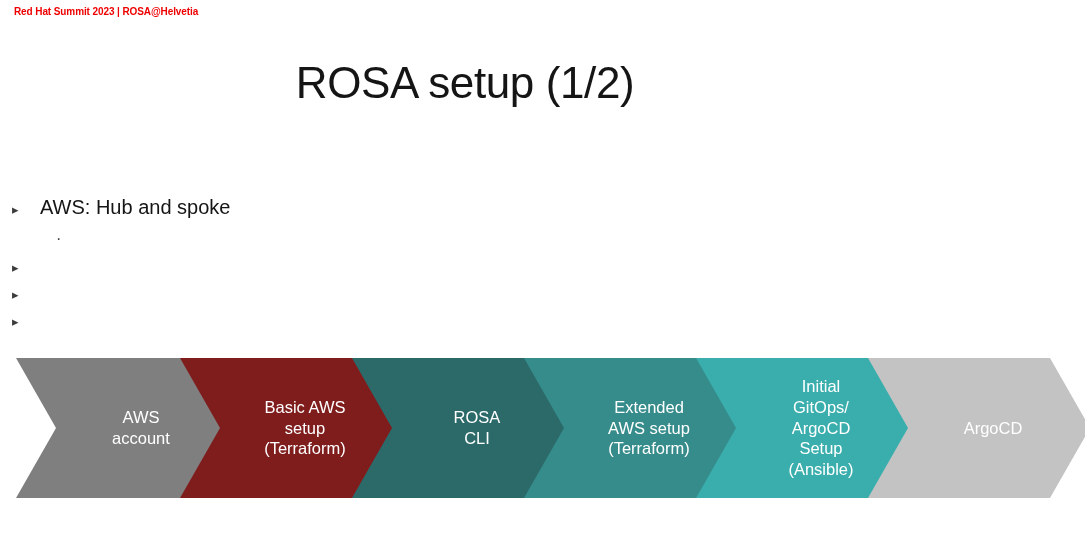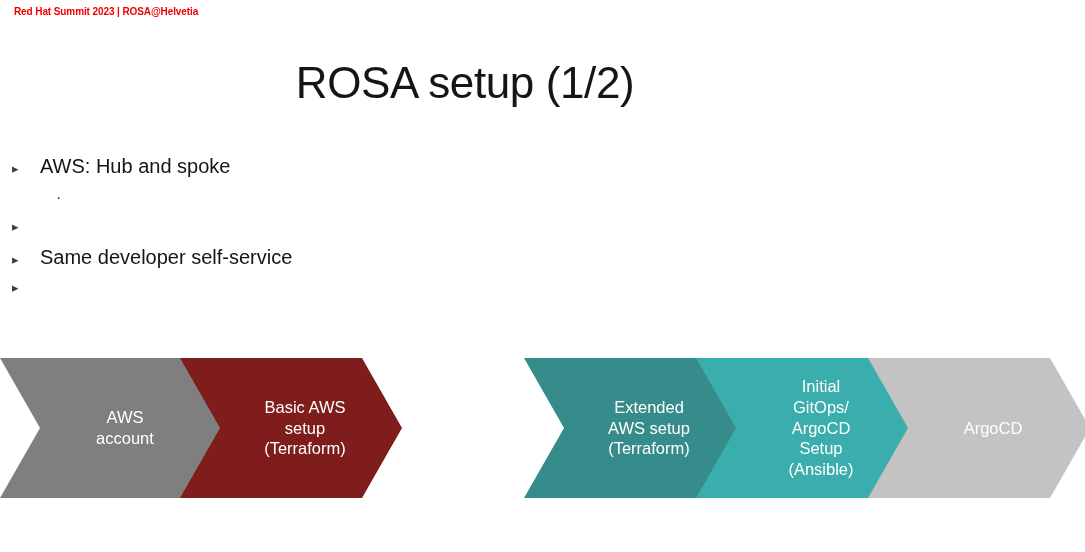--- a/index.html
+++ b/index.html
@@ -69,20 +69,21 @@
     text-align: left;
     line-height: 1;
   }
   .bullet-row.level-2 .bullet-marker {
     font-size: 16px;
     width: 30px;
     flex: 0 0 30px;
   }
   .bullet-text {
     white-space: nowrap;
+    margin-top: 41px;
   }
 
   
   #process-flow {
     position: absolute;
     left: 0;
     top: 358px;
     width: 1085px;
     height: 140px;
   }
@@ -99,21 +100,21 @@
   }
   .chevron-label {
     color: #ffffff;
     font-size: 16.5px;
     line-height: 1.27;
     text-align: center;
     padding-left: 32px;
     padding-right: 4px;
     white-space: pre-line;
   }
-  .chevron.c0 { left: 0px;   }
+  .chevron.c0 { left: 16px;   }
   .chevron.c1 { left: 180px; }
   .chevron.c2 { left: 352px; }
   .chevron.c3 { left: 524px; }
   .chevron.c4 { left: 696px; }
   .chevron.c5 { left: 868px; }
 </style>
 </head>
 <body>
 
 <div id="slide-header" style="color: rgb(238, 0, 0);">Red Hat Summit 2023 | ROSA@Helvetia</div>
@@ -130,21 +131,20 @@
   <div class="bullet-row level-2">
     <span class="bullet-marker">·</span>
   </div>
 
   <div class="bullet-row level-1">
     <span class="bullet-marker">▸</span>
   </div>
 
   <div class="bullet-row level-1">
     <span class="bullet-marker">▸</span>
-    <span class="bullet-text">Same developer self-service</span>
   </div>
 
   <div class="bullet-row level-1">
     <span class="bullet-marker">▸</span>
   </div>
 
 </div>
 
 <div id="process-flow">
 
@@ -152,20 +152,24 @@
     <span class="chevron-label">AWS
 account</span>
   </div>
 
   <div class="chevron c1" style="background: #7f1d1d;">
     <span class="chevron-label">Basic AWS
 setup
 (Terraform)</span>
   </div>
 
+  <div class="chevron c2" style="background: rgb(44, 106, 106);">
+    <span class="chevron-label">ROSA
+CLI</span>
+  </div>
 
   <div class="chevron c3" style="background: rgb(54, 139, 139);">
     <span class="chevron-label">Extended
 AWS setup
 (Terraform)</span>
   </div>
 
   <div class="chevron c4" style="background: rgb(58, 173, 173);">
     <span class="chevron-label">Initial
 GitOps/

